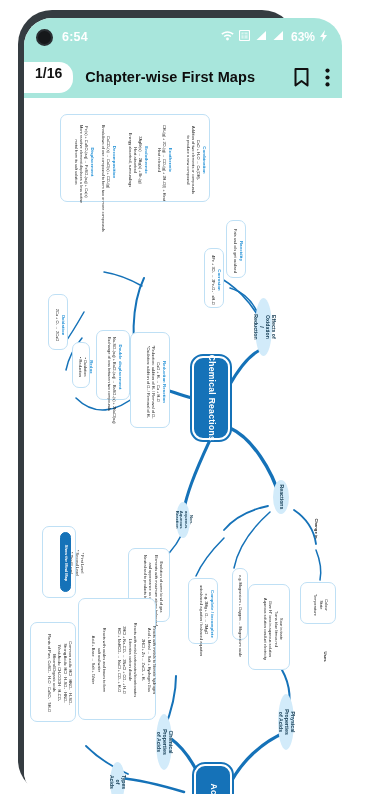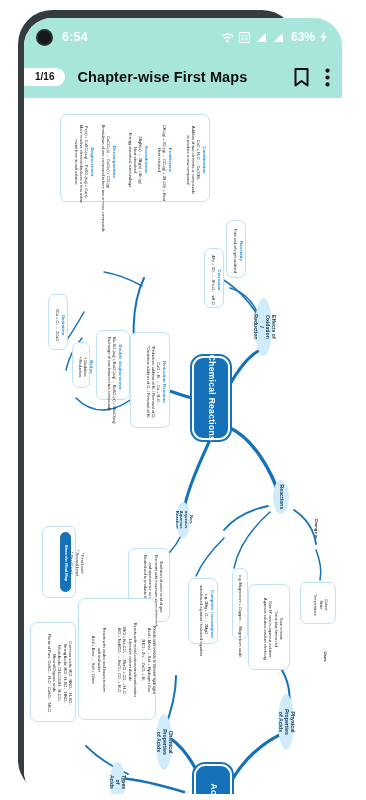--- a/index.html
+++ b/index.html
@@ -44,42 +44,42 @@
   #status-time {
     margin-left: 9px;
     font-size: 12.5px;
     font-weight: 700;
     color: #ffffff;
     letter-spacing: .2px;
   }
   #status-right {
     margin-left: auto;
     display: flex;
-    align-items: center;
+    align-items: flex-start;
     gap: 5px;
   }
   .sb-icon { display: block; }
   #battery-pct {
     font-size: 12px; font-weight: 700; color: #ffffff;
     margin-left: 2px;
   }
   
   #app-bar {
     height: 42px;
     background: #a8e6dc;
     display: flex;
     align-items: center;
     padding: 0 12px 0 0;
   }
   #page-badge {
     background: #ffffff;
     color: #121212;
-    font-size: 10px;
-    font-weight: 700;
-    padding: 3px 11px 4px 11px;
+    font-size: 14px;
+    font-weight: 700;
+    padding: 3px 11px 12px 11px;
     border-radius: 0 14px 14px 0;
     margin-right: 12px;
   }
   #app-title {
     font-size: 14.5px;
     font-weight: 700;
     color: #0d0d0d;
     letter-spacing: .1px;
   }
   #app-bar-actions {

